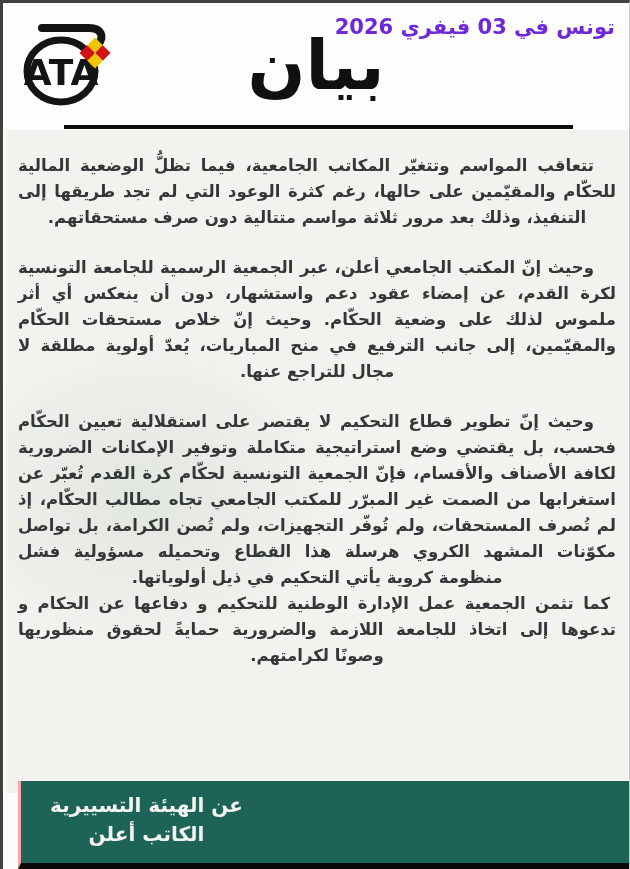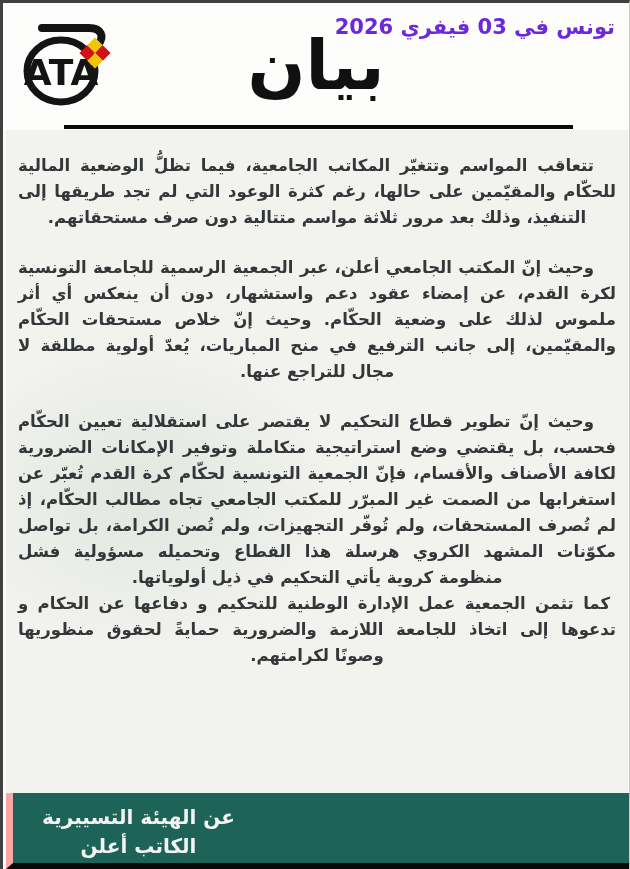--- a/index.html
+++ b/index.html
@@ -40,25 +40,25 @@
   }
   .doc-body p {
     margin:0 0 24px; text-indent:22px;
     font-size:16.5px; font-weight:bold; color:#34373a;
     line-height:26px;
     text-align:justify; text-align-last:center;
   }
   .doc-body p.tight { margin-top:-24px; text-indent:6px; }
   
   .footer {
-    position:absolute; left:3px; right:0; bottom:0; height:76px;
+    position:absolute; left:15px; right:0; bottom:0; height:88px;
     box-sizing:border-box;
     background:#1e6357;
     border-bottom:6px solid #0a0a0a;
-    border-left:7px solid #fca5a5;
+    border-left:3px solid #fca5a5;
   }
   .footer-signature {
     position:absolute; top:10px; left:18px; width:215px;
     direction:rtl; text-align:center;
     color:#f3f4f1; font-weight:bold; font-size:20px; line-height:29px;
   }
 </style>
 </head>
 <body>
 

